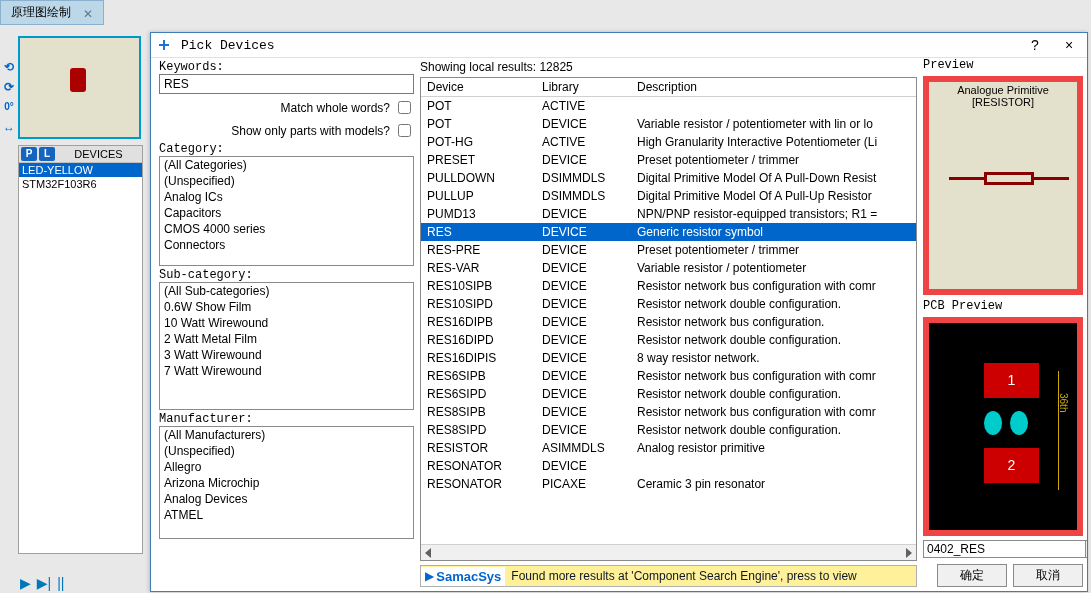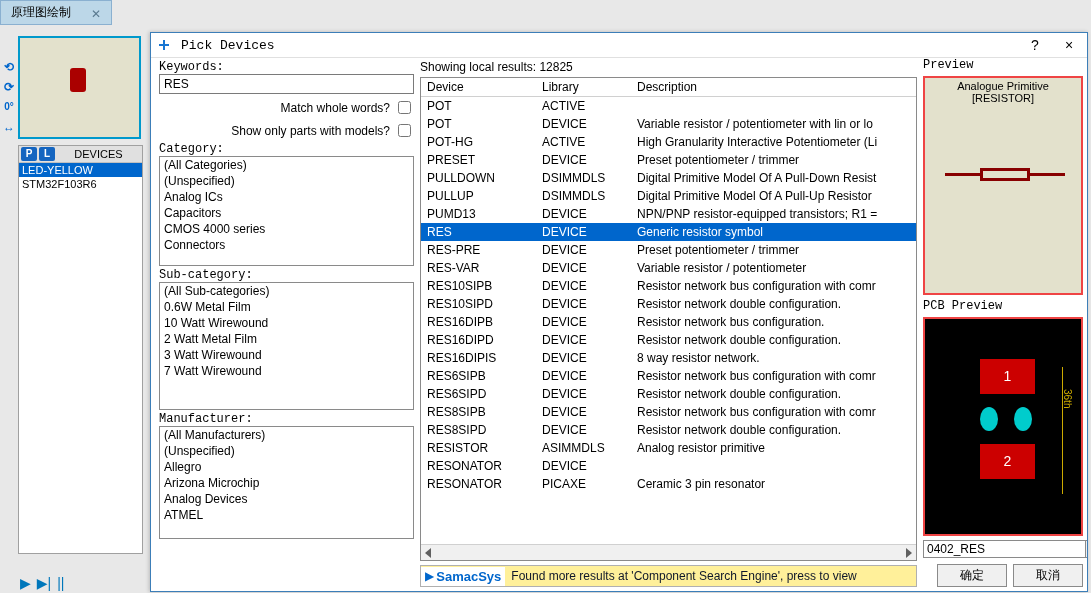--- a/index.html
+++ b/index.html
@@ -1,20 +1,20 @@
 <!DOCTYPE html>
 <html><head>
 <meta charset="utf-8">
 <style>
 * { box-sizing: border-box; font-family: "Microsoft YaHei", "Segoe UI", Arial, sans-serif; font-size: 12px; }
 body { margin: 0; padding: 0; background: #e8e8e8; width: 1091px; height: 593px; overflow: hidden; position: relative; }
 
 
 .tab-bar { position: absolute; top: 0; left: 0; display: flex; }
-.tab { background: #bcd7e8; border: 1px solid #8ab0d0; padding: 3px 10px; display: flex; gap: 20px; align-items: flex-end; }
+.tab { background: #bcd7e8; border: 1px solid #8ab0d0; padding: 3px 10px; display: flex; gap: 12px; align-items: flex-end; }
 .tab .close { color: #5a7a90; }
 
 
 .left-strip { position: absolute; top: 55px; left: 0; width: 18px; }
 .left-strip div { width: 16px; height: 16px; margin: 4px 1px; font-weight: bold; color: #0066cc; text-align: center; line-height: 16px; }
 
 
 .canvas { position: absolute; top: 36px; left: 18px; width: 123px; height: 103px; background: #e3e1cc; border: 2px solid #0099cc; }
 .canvas-sym { position: absolute; top: 30px; left: 50px; width: 16px; height: 24px; background: #aa0000; border-radius: 3px; }
 
@@ -69,21 +69,21 @@
 .hscroll::after { right: 4px; border-left: 6px solid #606060; }
 
 .samacsys { display: flex; align-items: center; border: 1px solid #b0b0b0; margin-top: 4px; background: #fff09a; font-family: "Courier New", monospace; font-size: 12px; height: 22px; overflow: hidden; }
 .samacsys .logo { background: white; padding: 2px 4px; display: flex; align-items: center; gap: 2px; }
 .samacsys .logo b { color: #0066cc; font-family: Arial; font-size: 13px; }
 .samacsys .msg { padding: 0 6px; white-space: nowrap; color: #0f172a; }
 
 
 .preview { width: 160px; display: flex; flex-direction: column; gap: 4px; }
 .prev-lbl { font-family: "Courier New", monospace; }
-.prev-box { border: 2px solid #ef4444; flex: 1; position: relative; }
+.prev-box { border: 6px solid #ef4444; flex: 1; position: relative; }
 .sch-prev { background: #e3e1cc; height: 190px; }
 .sch-desc { font-family: Arial; font-size: 11px; padding: 2px 3px; text-align: center; }
 .resistor-sym { position: absolute; top: 90px; left: 20px; width: 120px; height: 14px; }
 .resistor-sym::before { content: ""; position: absolute; top: 5px; left: 0; width: 120px; height: 3px; background: #880000; }
 .resistor-body { position: absolute; top: 0; left: 35px; width: 50px; height: 13px; background: #e3e1cc; border: 3px solid #880000; }
 
 .pcb-prev { background: black; height: 200px; position: relative; }
 .pad { position: absolute; background: #cc0000; color: white; text-align: center; font-size: 14px; }
 .pad1 { top: 40px; left: 55px; width: 55px; height: 35px; line-height: 35px; }
 .pad2 { top: 125px; left: 55px; width: 55px; height: 35px; line-height: 35px; }
@@ -173,21 +173,21 @@
           <div>(Unspecified)</div>
           <div>Analog ICs</div>
           <div>Capacitors</div>
           <div>CMOS 4000 series</div>
           <div>Connectors</div>
         </div>
 
       <div class="lbl">Sub-category:</div>
       <div class="listbox" id="sub-list">
           <div>(All Sub-categories)</div>
-          <div>0.6W Metal Film</div>
+          <div>0.6W Show Film</div>
           <div>10 Watt Wirewound</div>
           <div>2 Watt Metal Film</div>
           <div>3 Watt Wirewound</div>
           <div>7 Watt Wirewound</div>
         </div>
 
       <div class="lbl">Manufacturer:</div>
       <div class="listbox" id="mfr-list">
           <div>(All Manufacturers)</div>
           <div>(Unspecified)</div>

